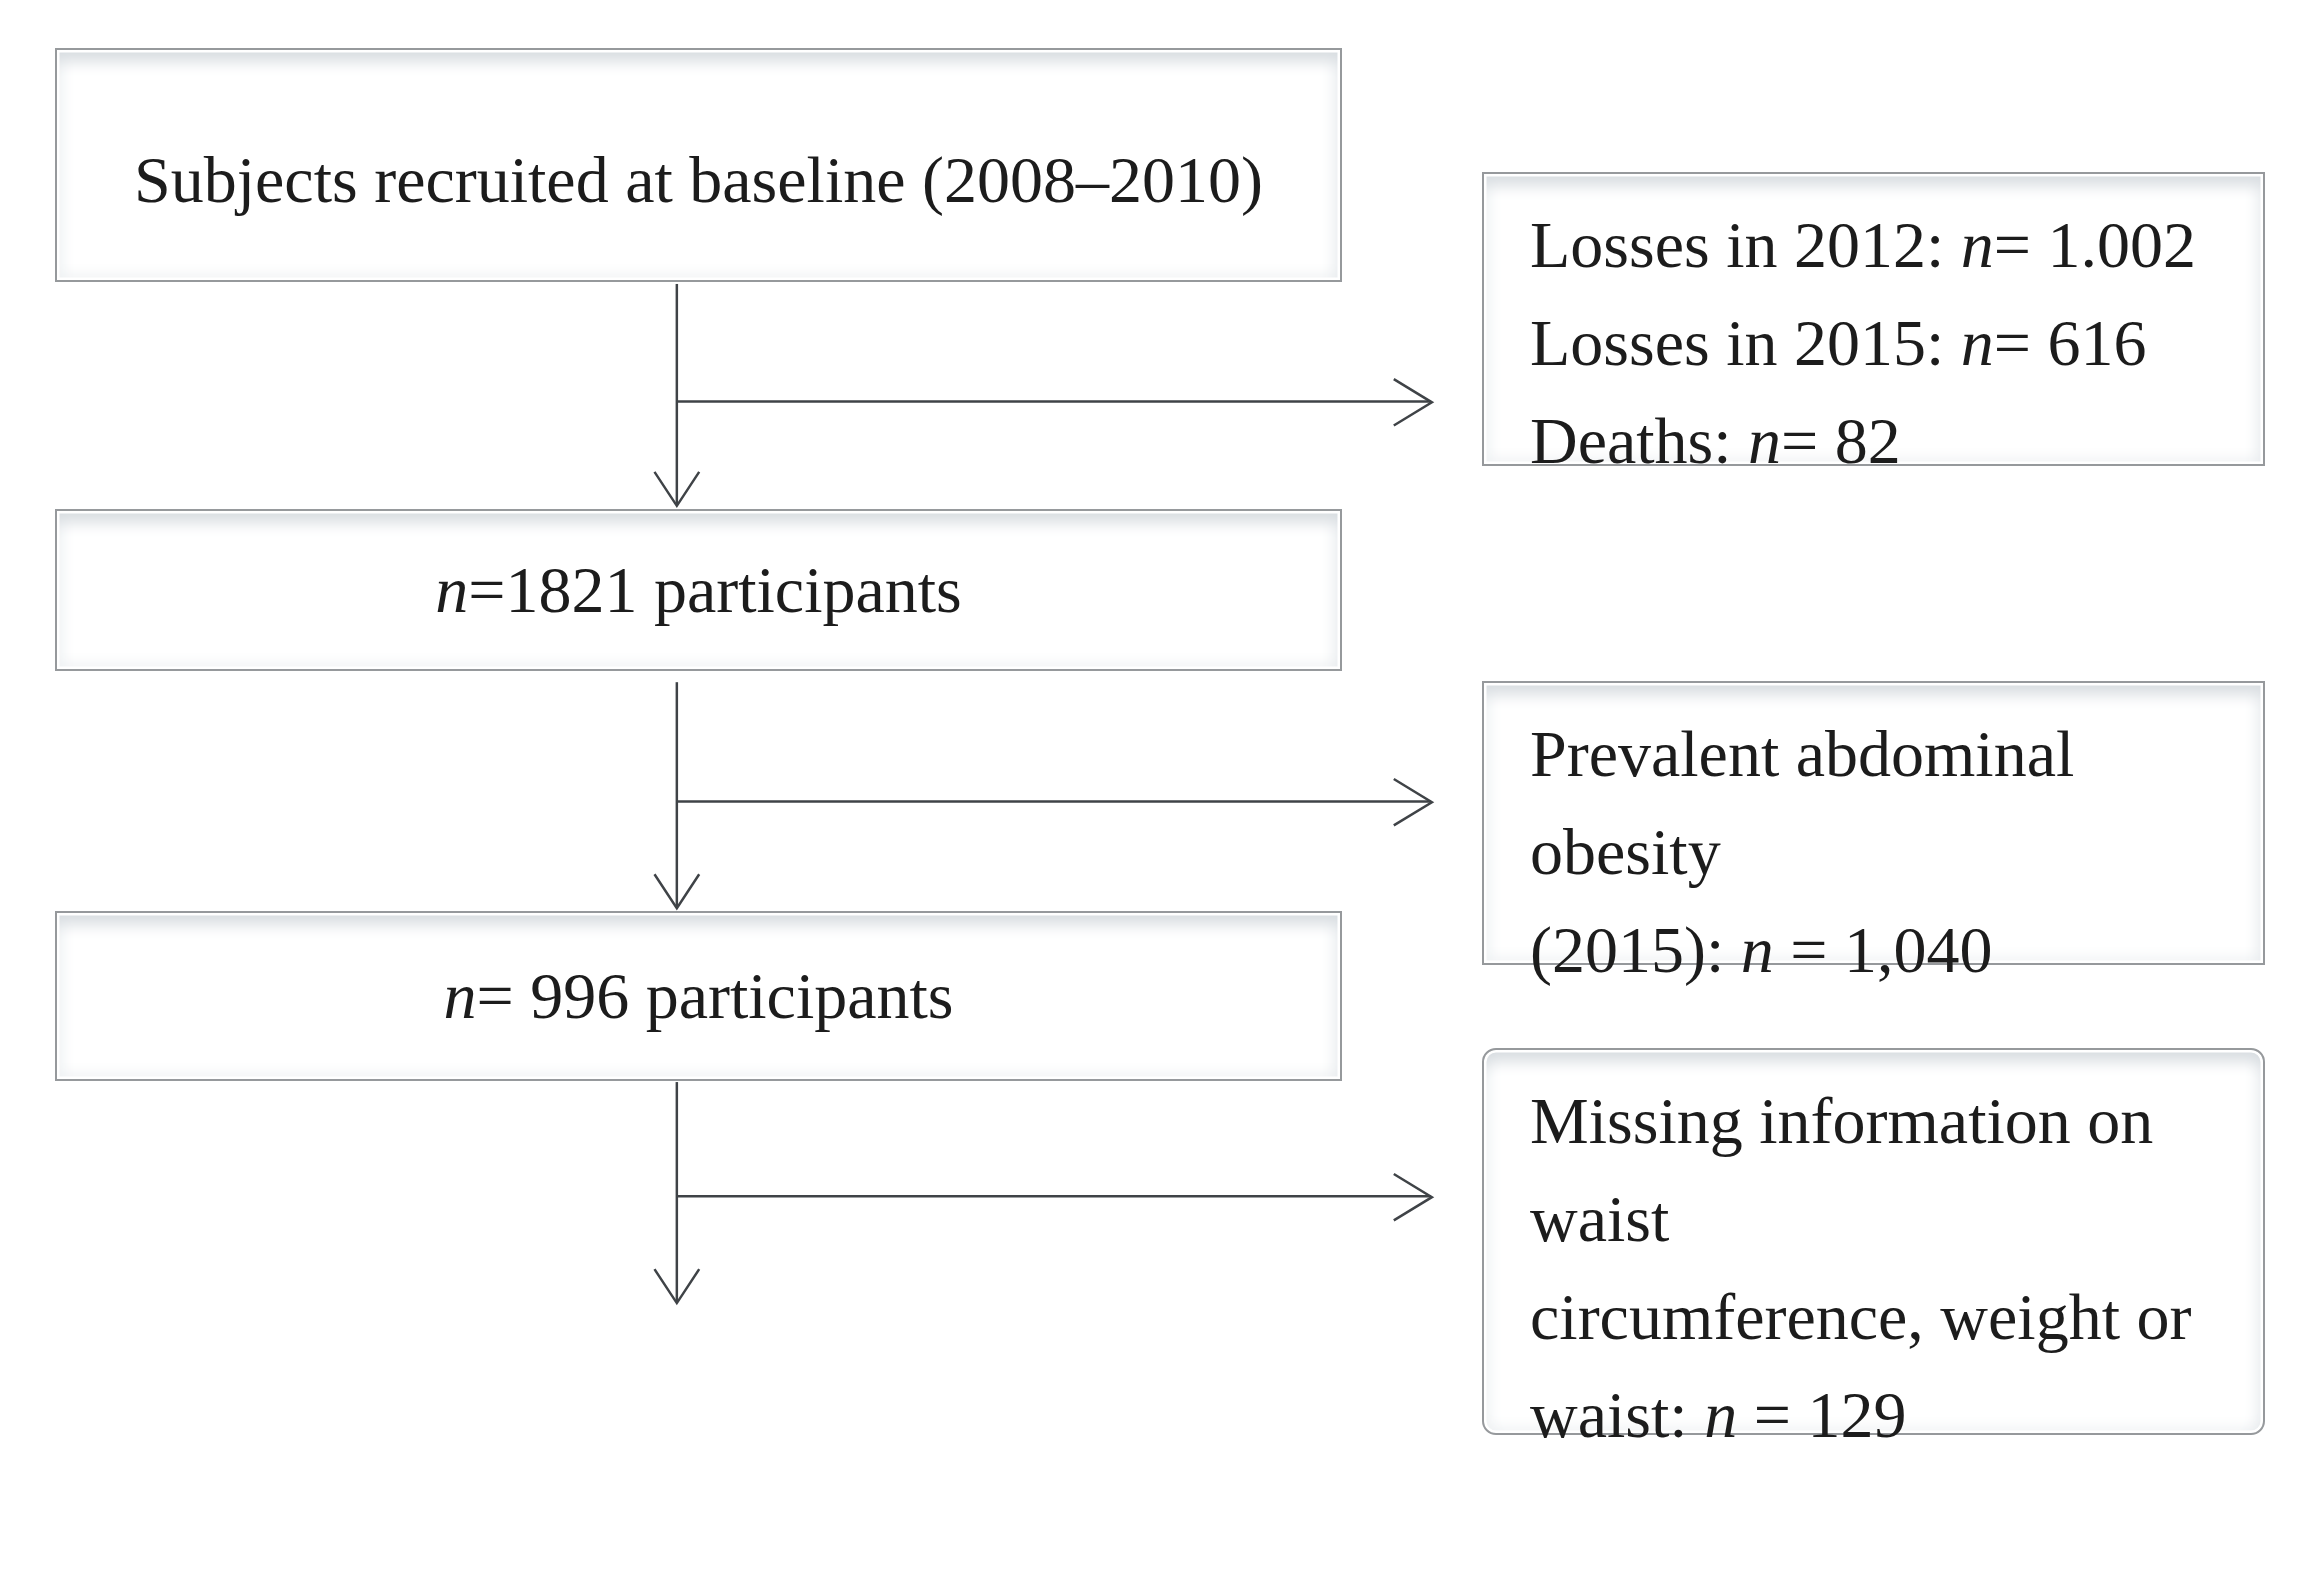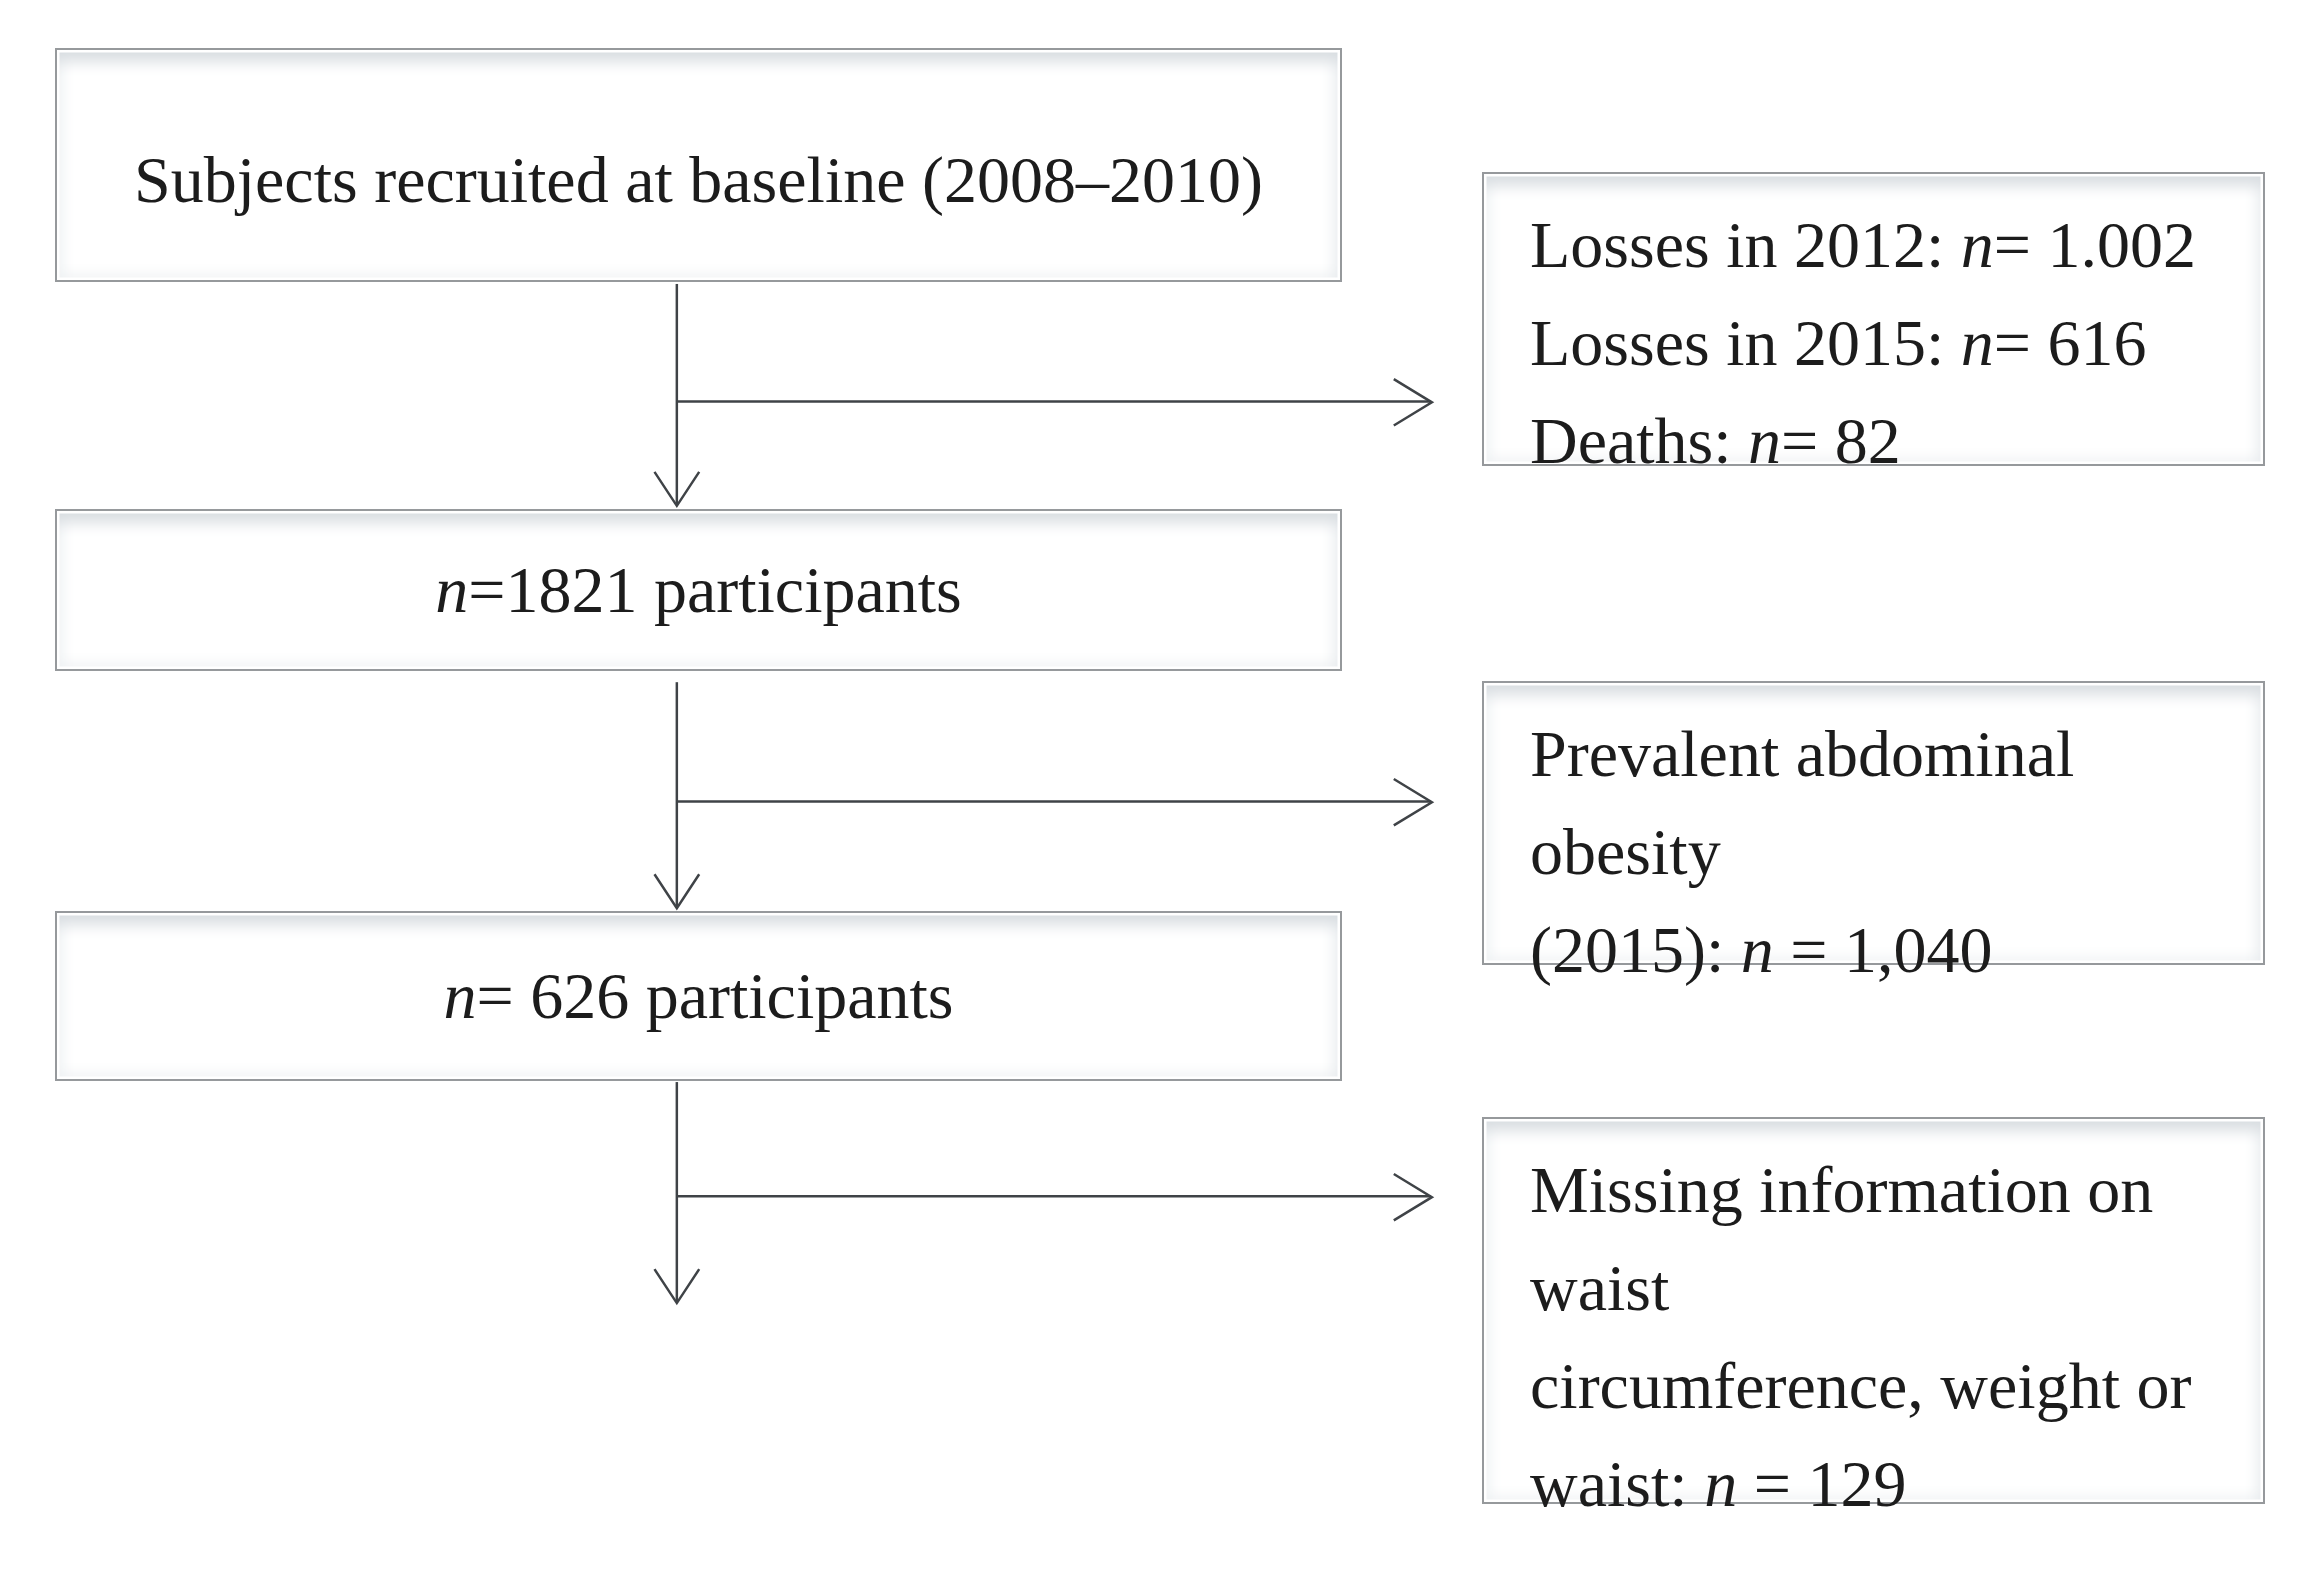--- a/index.html
+++ b/index.html
@@ -33,21 +33,21 @@
   #box2 { top:509px;  height:162px; }
   #box3 { top:911px; height:170px; }
   #box4 { top:1306px; height:244px; padding-top:30px; }
   .side {
     left:1482px; width:783px;
     padding:21.5px 23px 0 46px;
     text-align:left;
   }
   #side1 { top:172px;  height:294px; }
   #side2 { top:681px;  height:284px; }
-  #side3 { top:1117px; height:387px; }
+  #side3 { top:1048px; height:387px;border-radius:14px; }
   .line {
     font-size:66px;
     line-height:98px;
     white-space:pre-wrap;
   }
   .line i { font-style:italic; }
   .bold-line { font-weight:bold; }
   svg.arrows {
     position:absolute; left:0; top:0;
     width:2319px; height:1573px;
@@ -81,21 +81,21 @@
 
   <div class="box main" id="box1">
     <div class="line"><span>Subjects recruited at baseline (2008–2010)</span><i></i><span></span></div>
   </div>
 
   <div class="box main" id="box2">
     <div class="line"><span></span><i>n</i><span>=1821 participants</span></div>
   </div>
 
   <div class="box main" id="box3">
-    <div class="line"><span></span><i>n</i><span>= 626 participants</span></div>
+    <div class="line"><span></span><i>n</i><span>= 996 participants</span></div>
   </div>
 
 
   <div class="box side" id="side1">
     <div class="line"><span>Losses in 2012: </span><i>n</i><span>= 1.002</span></div>
     <div class="line"><span>Losses in 2015: </span><i>n</i><span>= 616</span></div>
     <div class="line"><span>Deaths: </span><i>n</i><span>= 82</span></div>
   </div>
 
   <div class="box side" id="side2">

